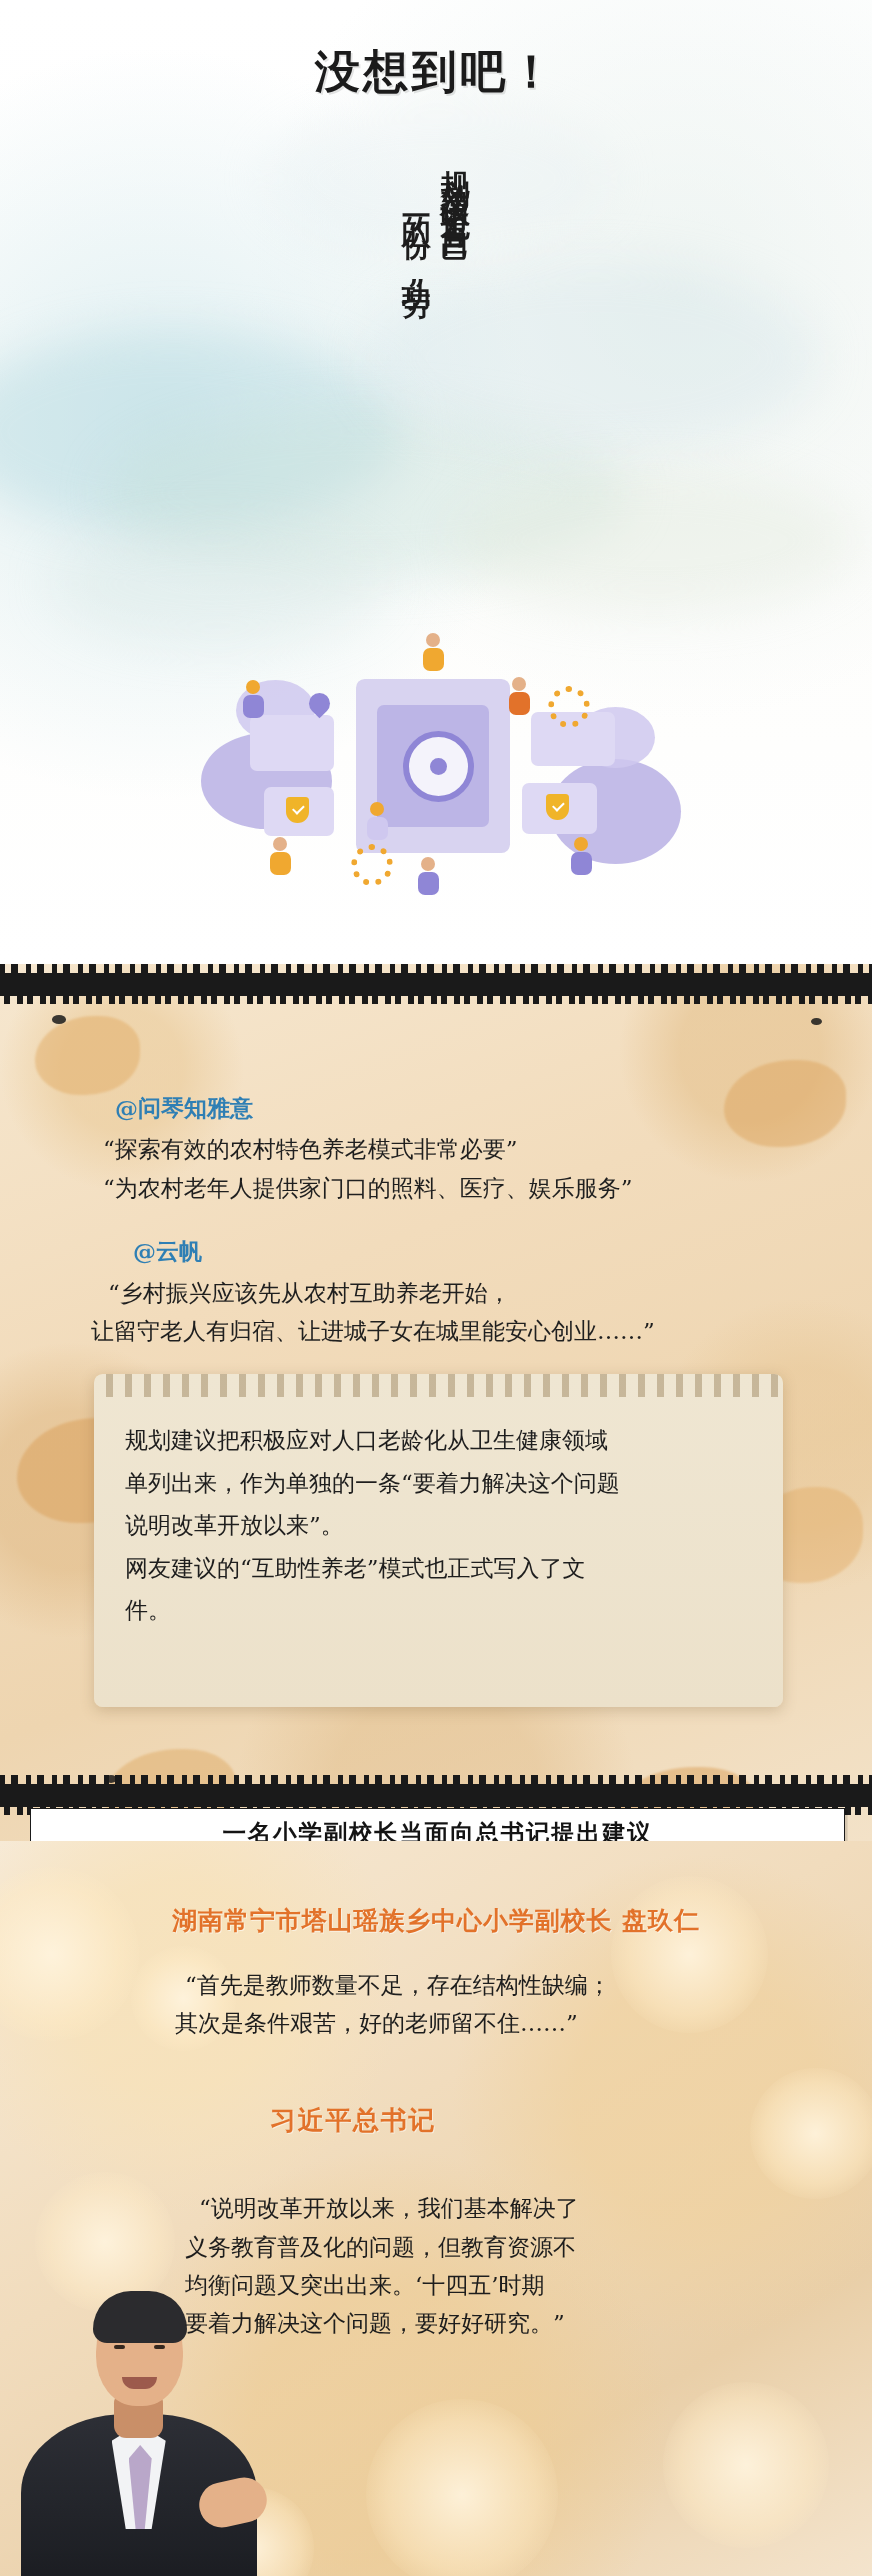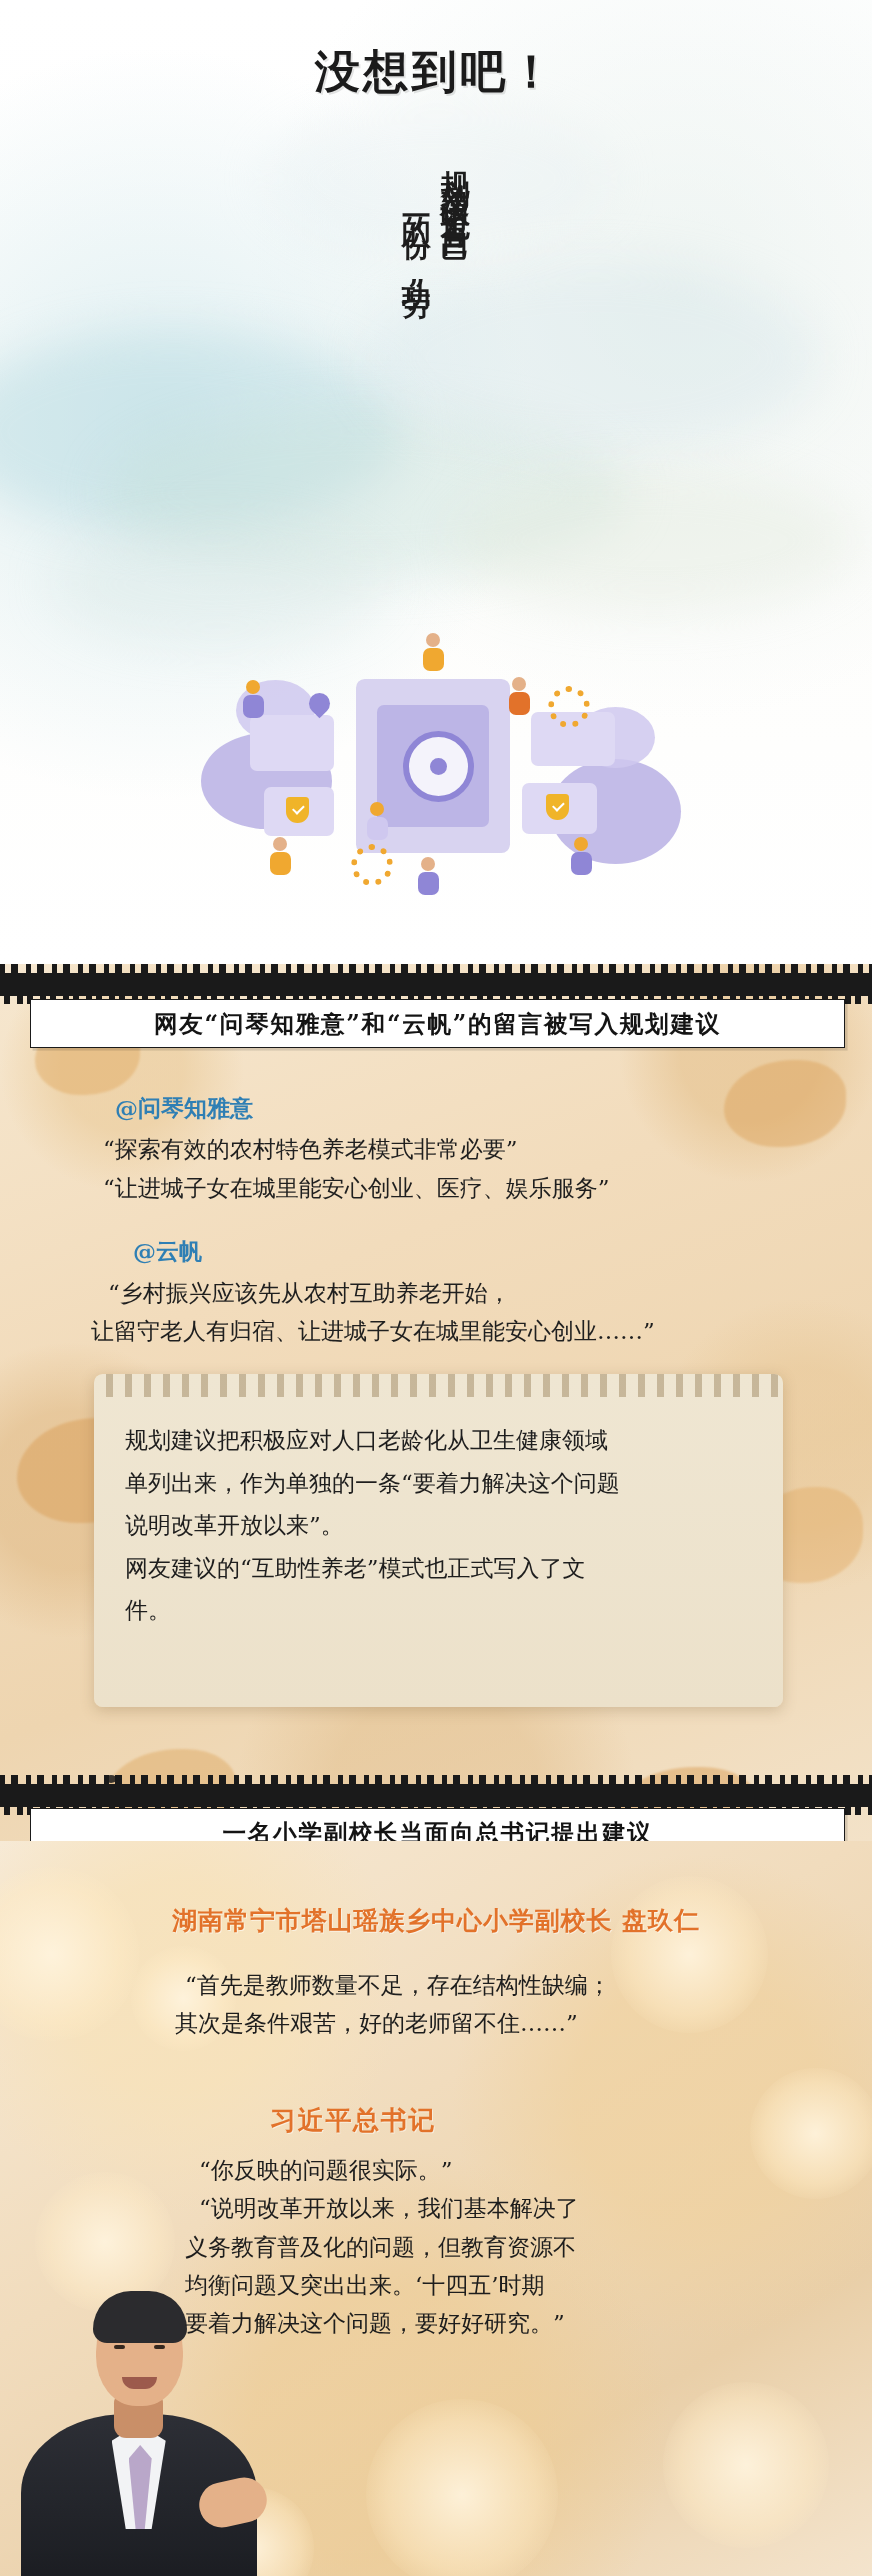--- a/index.html
+++ b/index.html
@@ -470,27 +470,24 @@
     <div class="leafdot" style="left:724px; top:96px; width:122px;height:87px;background:#dca25a;"></div>
     <div class="leafdot" style="left:17.4px;  top:454px; width:140px;height:105px;background:#d99b52;"></div>
     <div class="leafdot" style="left:750px; top:523px; width:113px;height:96px;background:#e3ad68;"></div>
     <div class="leafdot" style="left:105px; top:785px; width:131px;height:87px;background:#dda75f;"></div>
     <div class="leafdot" style="left:611px; top:803px; width:148px;height:96px;background:#d89a4f;"></div>
 
     <div class="ink-bar" style="top: 8.7px;"></div>
     <div class="ink-splash" style="left:52px;  top:51px; width:14px;height:8.7px;"></div>
     <div class="ink-splash" style="left:811px; top:54px; width:10.5px;height:7px;"></div>
 
-    <div class="banner" style="top: 35px;">
-      <span>网友“问琴知雅意”和“云帆”的留言被写入规划建议</span>
-    </div>
 
     <div style="position:absolute;left:115px;top:129px;" class="handle">@问琴知雅意</div>
     <div style="position:absolute;left:103px;top:167px;" class="quote-line">“探索有效的农村特色养老模式非常必要”</div>
-    <div style="position:absolute;left:103px;top:206px;" class="quote-line">“让进城子女在城里能安心创业、医疗、娱乐服务”</div>
+    <div style="position:absolute;left:103px;top:206px;" class="quote-line">“为农村老年人提供家门口的照料、医疗、娱乐服务”</div>
 
     <div style="position:absolute;left:133px;top:272px;" class="handle">@云帆</div>
     <div style="position:absolute;left:108px;top:311px;" class="quote-line">“乡村振兴应该先从农村互助养老开始，</div>
     <div style="position:absolute;left:91px;top:349px;" class="quote-line">让留守老人有归宿、让进城子女在城里能安心创业……”</div>
 
     <div class="memo" style="left:94px; top:410px; width:689px; height:333px;">
       <div class="memo-holes"></div>
       <div class="memo-text">
         <div>规划建议把积极应对人口老龄化从卫生健康领域</div>
         <div>单列出来，作为单独的一条“要着力解决这个问题</div>
@@ -532,21 +529,20 @@
       <div class="p-head"></div>
       <div class="p-hair"></div>
       <div class="p-eye" style="left:98px; top:85px;"></div>
       <div class="p-eye" style="left:138px; top:85px;"></div>
       <div class="p-mouth"></div>
       <div class="p-arm"></div>
     </div>
 
     <div class="leader-name" style="left:270px; top:262px;">习近平总书记</div>
 
-    <div class="gold-quote" style="left:199px; top:309px;">“你反映的问题很实际。”</div>
     <div class="gold-quote" style="left:199px; top:347px;">“说明改革开放以来，我们基本解决了</div>
     <div class="gold-quote" style="left:185px; top:386px;">义务教育普及化的问题，但教育资源不</div>
     <div class="gold-quote" style="left:185px; top:424px;">均衡问题又突出出来。‘十四五’时期</div>
     <div class="gold-quote" style="left:185px; top:462px;">要着力解决这个问题，要好好研究。”</div>
   </section>
 
 </div>
 
 
 </body></html>

